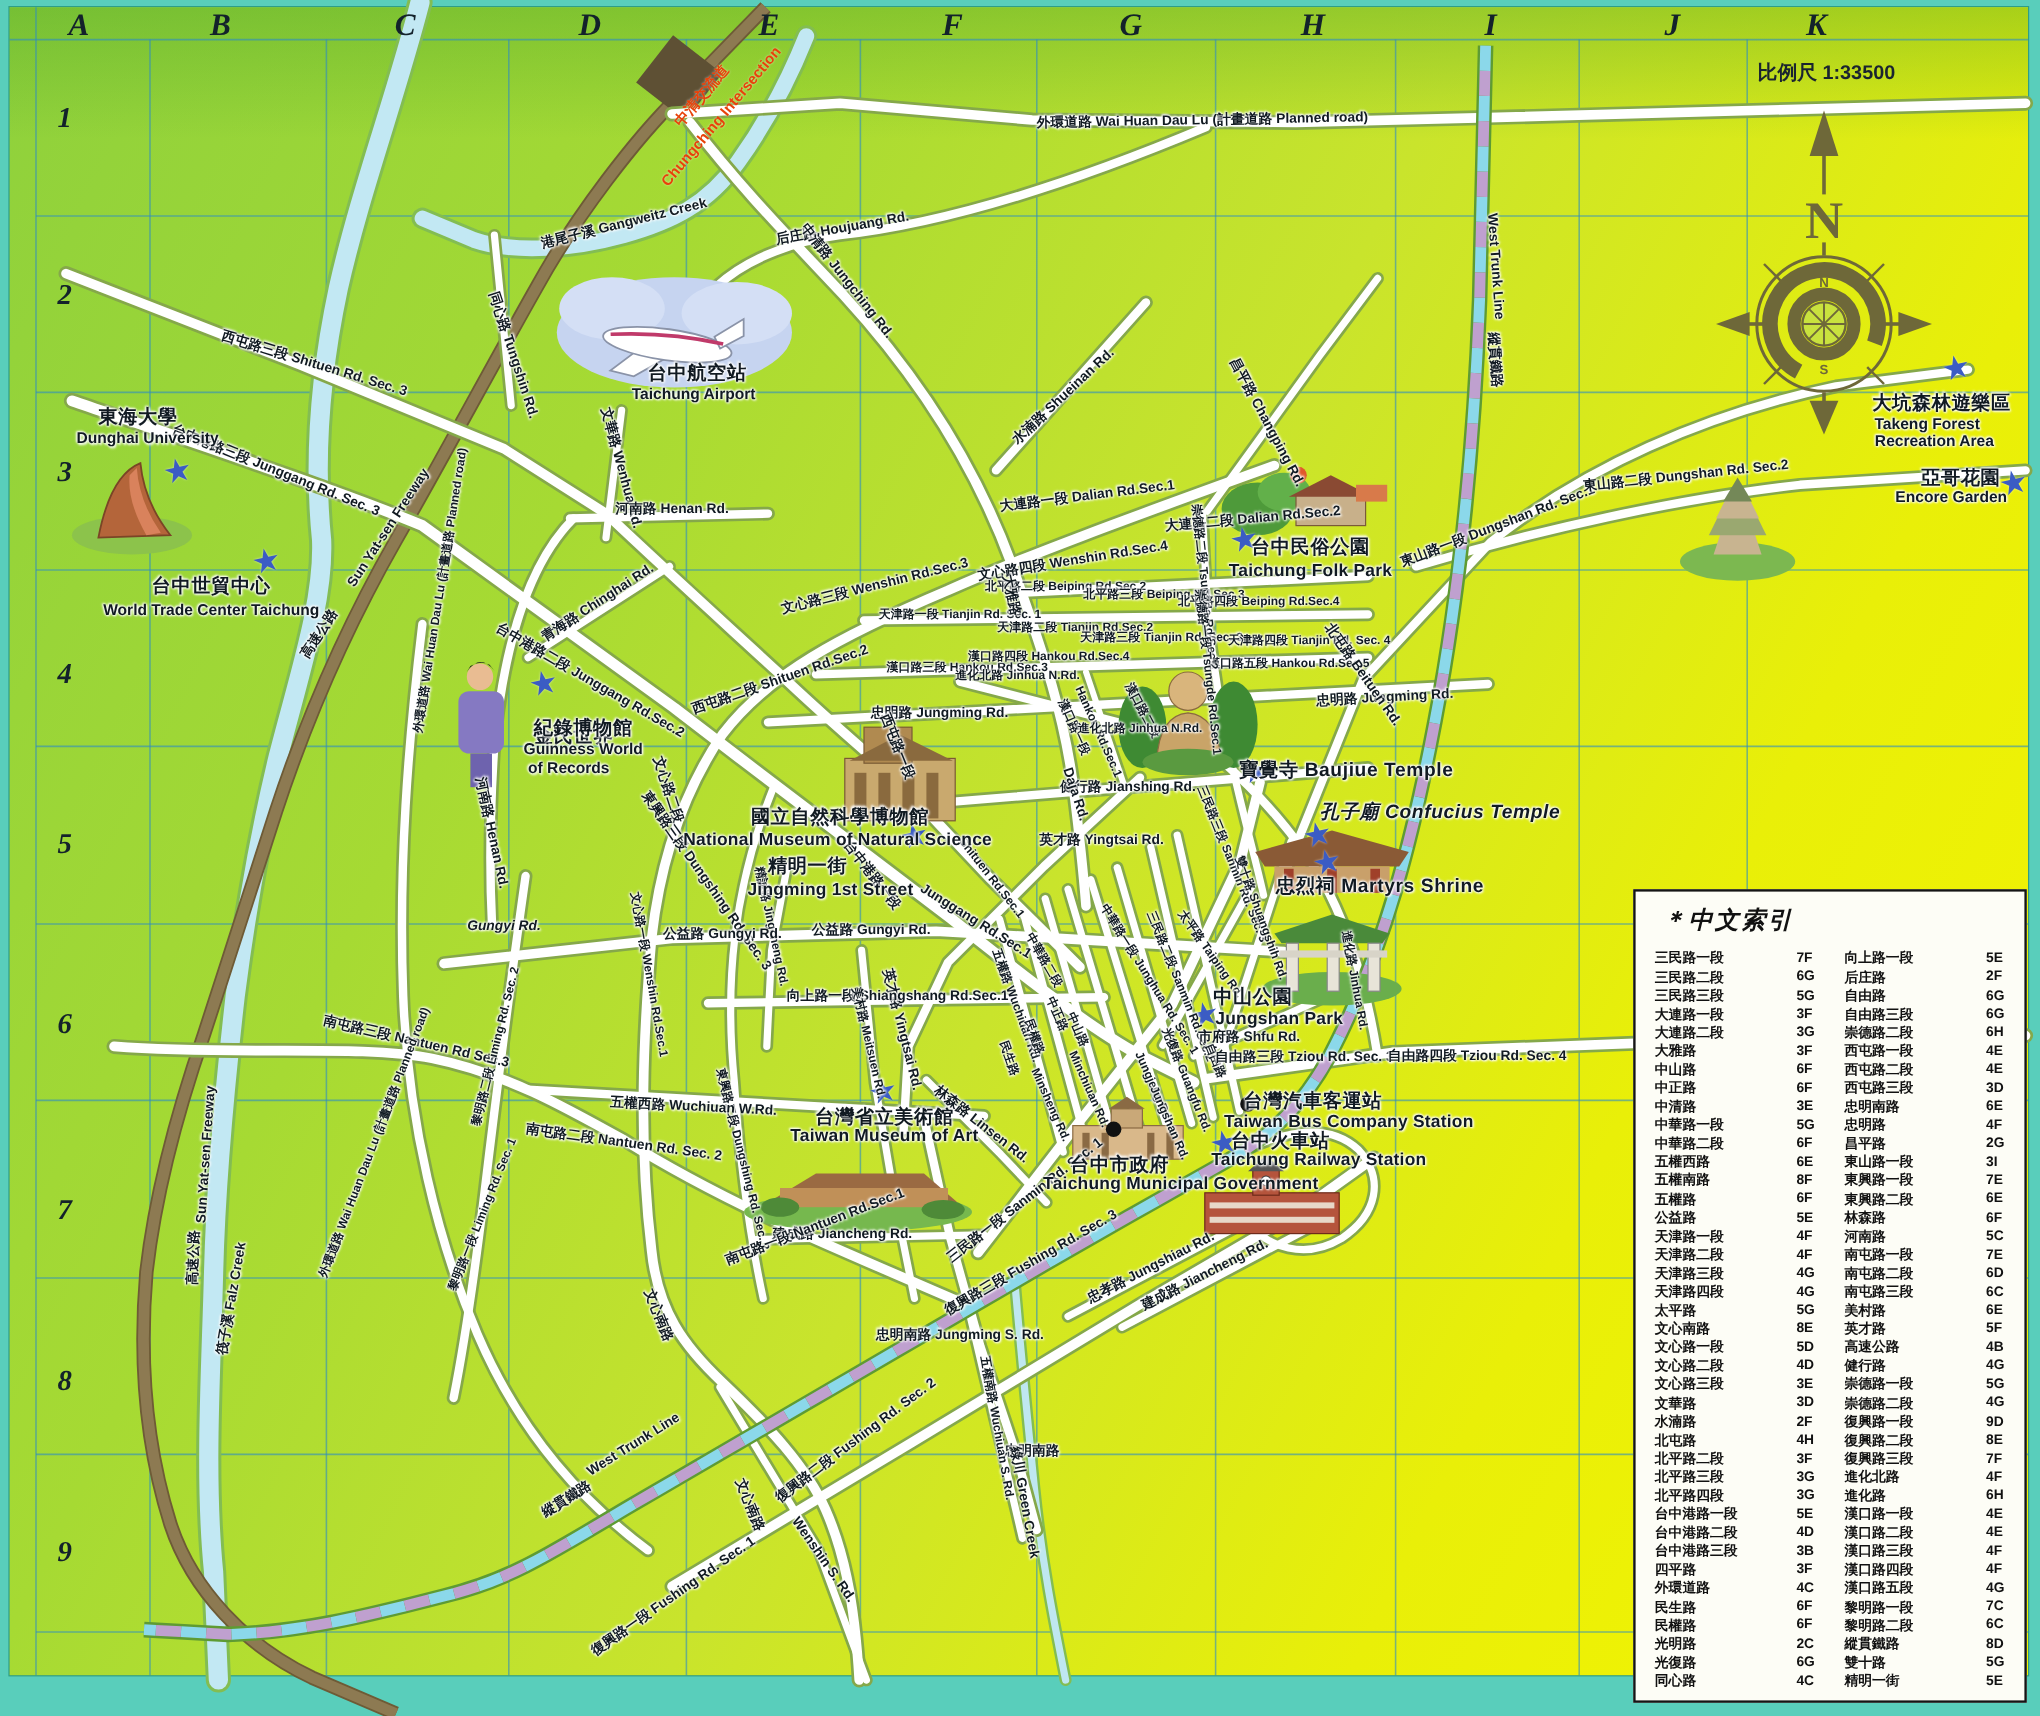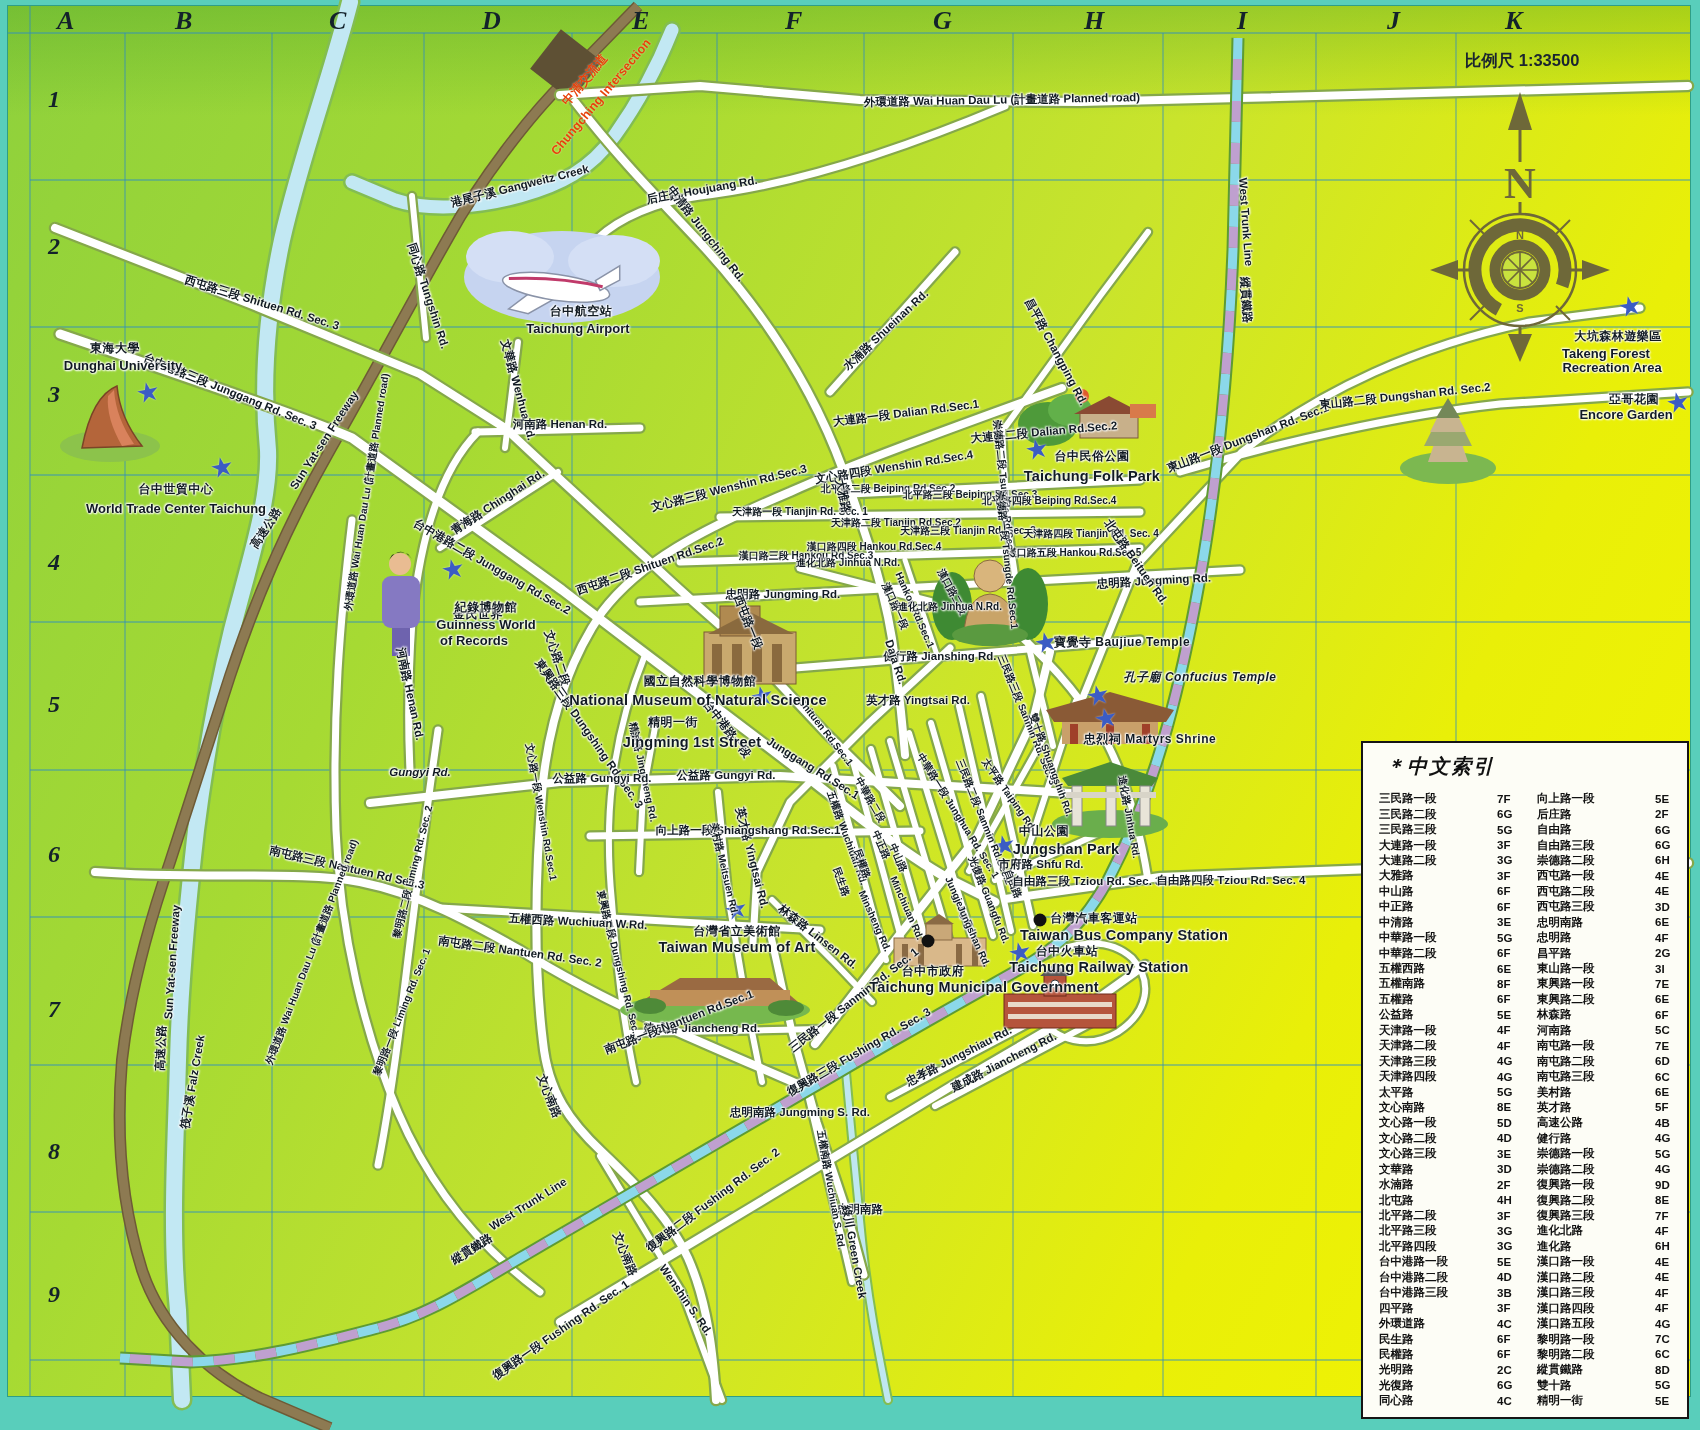--- a/index.html
+++ b/index.html
@@ -8,21 +8,21 @@
   #mapbox{position:absolute;left:8px;top:6px;width:1682px;height:1390px;
         background:linear-gradient(116deg,#8FD13C 0%,#A6DA33 28%,#C9E42C 52%,#E9EF08 76%,#F5F500 100%);
         box-shadow:0 0 0 1px #2f9e86;}
   #mapbox::before{content:"";position:absolute;left:0;top:0;right:0;height:110px;
         background:linear-gradient(180deg,rgba(80,165,40,.40),rgba(80,165,40,0));}
   #basesvg{position:absolute;left:0;top:0;}
   .lab{position:absolute;white-space:nowrap;font:bold 11.5px "Liberation Sans",sans-serif;
        color:#111a22;text-shadow:0 0 2px #fff,0 0 2px #fff,1px 1px 2px #fff,-1px -1px 2px #fff;
        transform-origin:center center;z-index:30;}
   .lab.sm{font-size:10px;}
-  .lab.lm{font-size:12px;letter-spacing:.5px;}
+  .lab.lm{font-size:16px;letter-spacing:.5px;}
   .lab.en{font-size:13px;}
   .lab.enl{font-size:14.5px;letter-spacing:.2px;}
   .lab.red{color:#E8420A;font-size:12.5px;text-shadow:0 0 2px rgba(255,255,255,.6);}
   .glab{position:absolute;color:#13222B;font:bold italic 26px "Liberation Serif",serif;z-index:25;}
   .glab.num{font-size:24px;}
   .star{position:absolute;color:#3B5CC4;font-size:27px;line-height:1;z-index:28;
         transform:translate(-50%,-50%) rotate(-12deg);text-shadow:0 0 2px rgba(255,255,255,.6);}
   .bdot{position:absolute;width:13px;height:13px;border-radius:50%;background:#111;z-index:28;
         transform:translate(-50%,-50%);}
   #idxpanel{position:absolute;left:1361px;top:741px;width:328px;height:678px;background:#FDFDF6;

